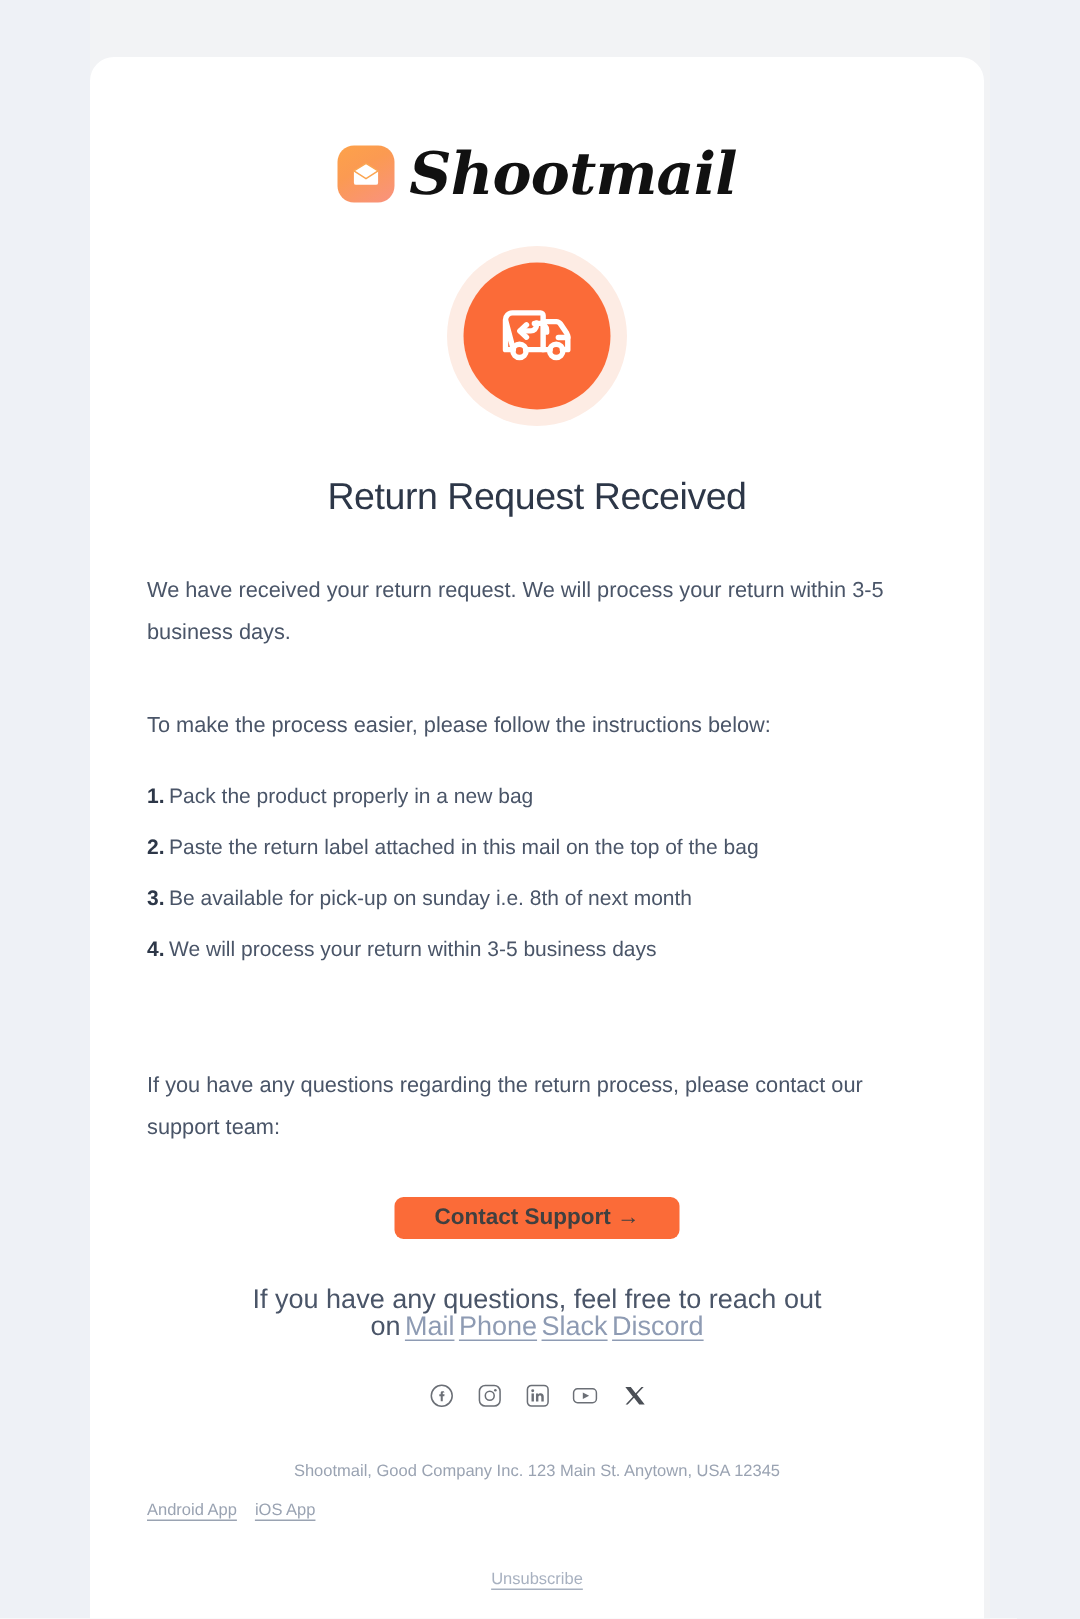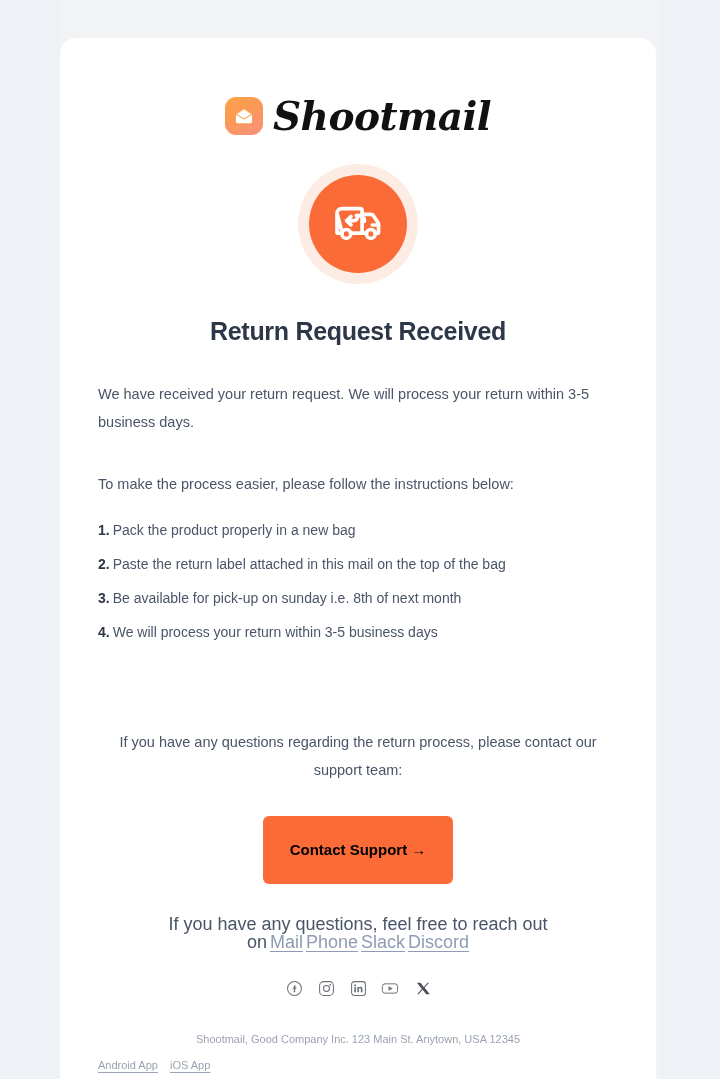--- a/index.html
+++ b/index.html
@@ -88,33 +88,33 @@
     display: flex;
     align-items: center;
     justify-content: center;
   }
 
   
   .title {
     margin: 33px 0 0 0;
     text-align: center;
     font-size: 25px;
-    font-weight: bold;
+    font-weight: normal;
     color: #2d3748;
     letter-spacing: -0.3px;
   }
   .body-wrap { padding: 0 6px; }
   p.para {
     margin: 34px 0 0 0;
     font-size: 14.5px;
     line-height: 28px;
     color: #4a5568;
   }
   p.para.tight { }
-  p.para.support { margin-top: 86px; text-align: center; }
+  p.para.support { margin-top: 68px; }
 
   ol.steps {
     margin: 22px 0 0 0;
     padding: 0;
     list-style: none;
   }
   ol.steps li {
     font-size: 14px;
     line-height: 20px;
     color: #4a5568;
@@ -129,26 +129,26 @@
 
   
   .cta-row {
     margin-top: 32px;
     display: flex;
     justify-content: center;
   }
   .cta {
     display: inline-block;
     background: #fb6b38;
-    color: #000000;
+    color: #404040;
     font-size: 15px;
     font-weight: bold;
     border: none;
     border-radius: 6px;
-    padding: 25px 27px;
+    padding: 5px 27px;
     line-height: 18px;
     cursor: pointer;
     font-family: "Liberation Sans", sans-serif;
     text-align: right;
   }
 
   
   .reach {
     margin-top: 31px;
     text-align: center;

